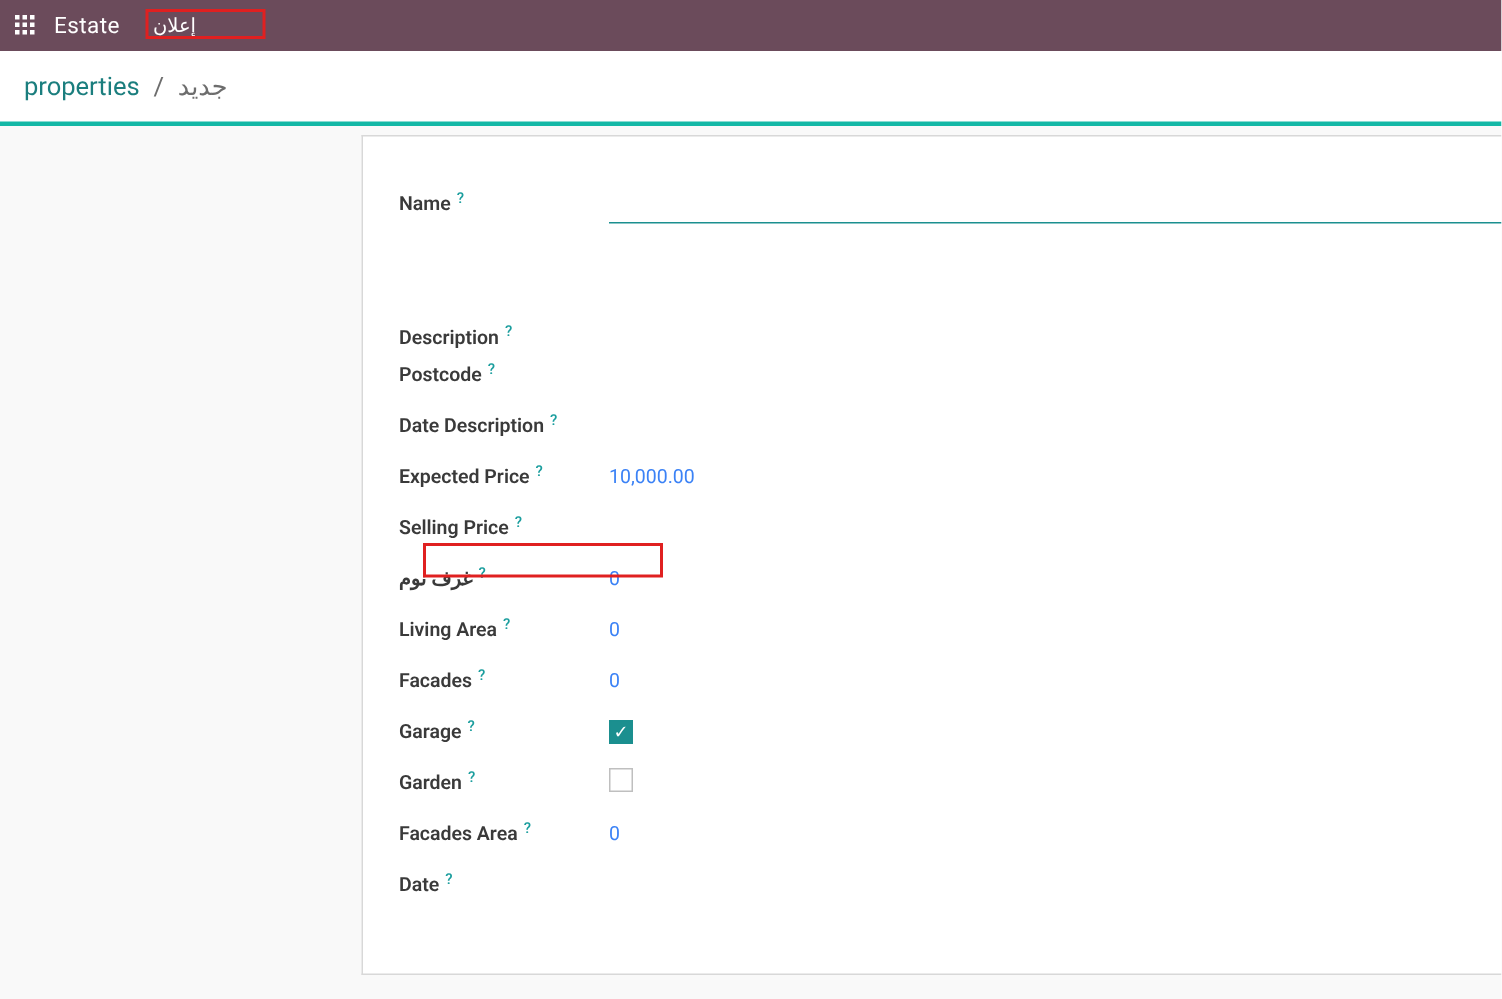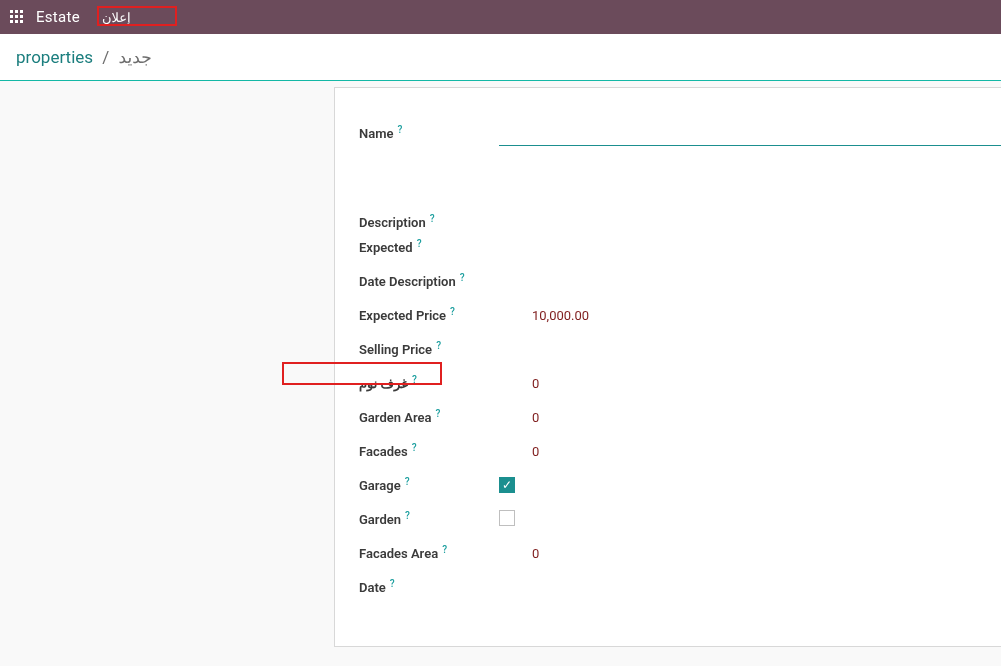--- a/index.html
+++ b/index.html
@@ -43,21 +43,21 @@
     color: #ffffff;
     font-size: 13px;
     padding: 19px 10px;
     border-radius: 2px;
     cursor: pointer;
   }
 
   
   .crumb-row {
     background: #fff;
-    border-bottom: 1px solid #14b8a6;
+    border-bottom: 3px solid #14b8a6;
     padding: 13px 16px;
   }
   .crumb-row .crumb-link {
     color: #1b7e7e;
     font-size: 17px;
     font-weight: 400;
     text-decoration: none;
     cursor: pointer;
   }
   .crumb-row .sep {
@@ -71,21 +71,21 @@
   }
 
   
   .main-wrap {
     padding: 0;
     display: flex;
     justify-content: flex-end;
   }
   .form-sheet {
     margin-top: 6px;
-    width: 667px; 
+    width: 760px; 
     min-height: 560px;
     background: #fff;
     border: 1px solid #d8d8d8;
     border-right: none;
     padding: 28px 0 22px 24px;
   }
 
   .row {
     display: flex;
     align-items: center;
@@ -110,22 +110,21 @@
     position: relative;
     top: -4px;
     font-weight: 500;
     cursor: help;
   }
   .value-cell {
     flex: 1;
     padding-right: 0;
   }
   .value-cell.readonly {
-    color: #7f1d1d;
-    margin-left: 33px;
+    color: #3b82f6;
   }
   .name-input {
     width: 100%;
     border: none;
     border-bottom: 1px solid #1b8f8f;
     outline: none;
     font-size: 14px;
     padding: 4px 2px;
     background: transparent;
   }
@@ -201,21 +200,21 @@
       <div class="row tall">
         <div class="label-cell">
           <span class="lbl">Description</span>
           <span class="q">?</span>
         </div>
         <div class="value-cell"></div>
       </div>
 
       <div class="row">
         <div class="label-cell">
-          <span class="lbl">Expected</span>
+          <span class="lbl">Postcode</span>
           <span class="q">?</span>
         </div>
         <div class="value-cell"></div>
       </div>
 
       <div class="row">
         <div class="label-cell">
           <span class="lbl">Date Description</span>
           <span class="q">?</span>
         </div>
@@ -240,21 +239,21 @@
       <div class="row">
         <div class="label-cell">
           <span class="lbl">غرف نوم</span>
           <span class="q">?</span>
         </div>
         <div class="value-cell readonly">0</div>
       </div>
 
       <div class="row">
         <div class="label-cell">
-          <span class="lbl">Garden Area</span>
+          <span class="lbl">Living Area</span>
           <span class="q">?</span>
         </div>
         <div class="value-cell readonly">0</div>
       </div>
 
       <div class="row">
         <div class="label-cell">
           <span class="lbl">Facades</span>
           <span class="q">?</span>
         </div>

